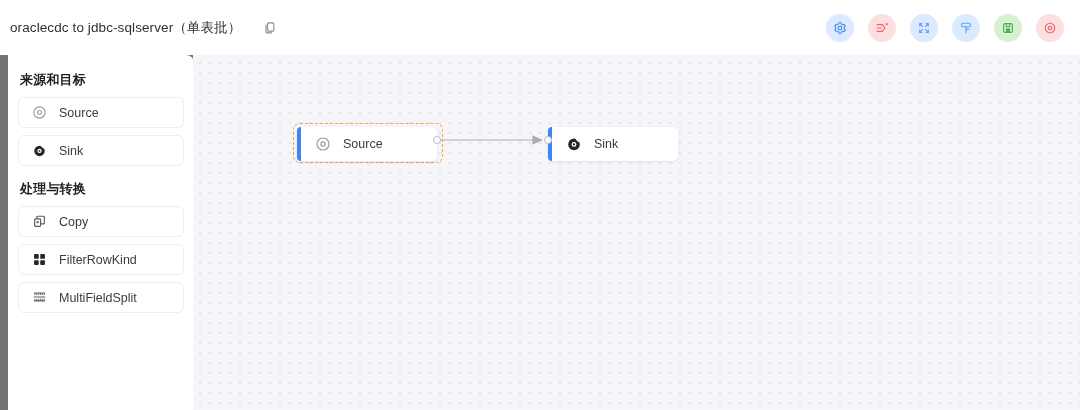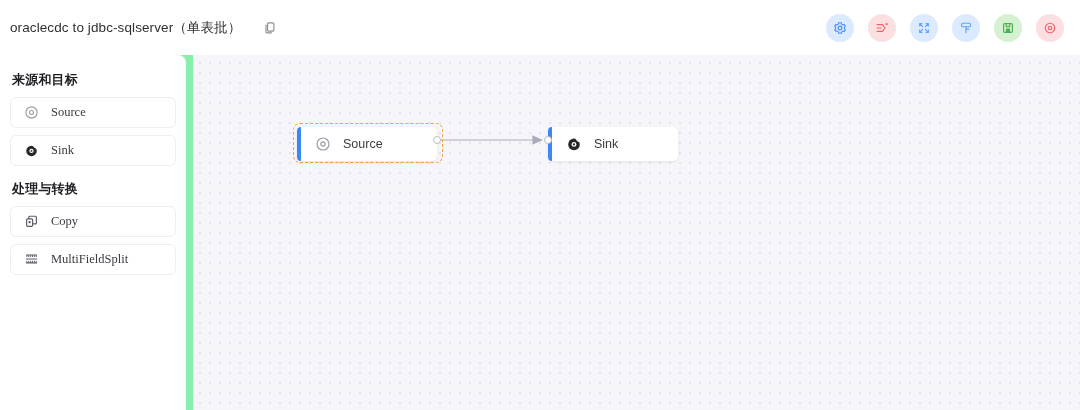--- a/index.html
+++ b/index.html
@@ -11,21 +11,21 @@
     width: 1080px;
     height: 410px;
     font-family: "Liberation Sans", sans-serif;
     overflow: hidden;
     color: #333;
   }
   .app {
     position: relative;
     width: 1080px;
     height: 410px;
-    background: #86efac;
+    background: #737373;
   }
 
   
   .header {
     position: absolute;
     left: 0; top: 0;
     width: 1080px;
     height: 55px;
     background: #ffffff;
     box-sizing: border-box;
@@ -72,30 +72,29 @@
     justify-content: center;
     cursor: pointer;
   }
   .cb-blue   { background: #dceaff; }
   .cb-red    { background: #fcdfe0; }
   .cb-green  { background: #d6f0d2; }
 
   
   .sidebar {
     position: absolute;
-    left: 0;
+    left: 8px;
     top: 55px;
     width: 186px;
     height: 355px;
     background: #ffffff;
     border-top-right-radius: 8px;
     box-sizing: border-box;
     padding: 14px 10px 0 10px;
     overflow: hidden;
-    font-family: Liberation Serif, serif;
   }
   .group-title {
     font-size: 13px;
     font-weight: bold;
     color: #1f2024;
     margin: 2px 0 8px 2px;
     letter-spacing: 0.2px;
   }
   .group-title.second { margin-top: 14px; }
 
@@ -303,20 +302,31 @@
         <svg width="15" height="15" viewBox="0 0 16 16" fill="none">
           <rect x="5" y="2.4" width="8.2" height="8.2" rx="1.1" stroke="#5a5c63" stroke-width="1.25"></rect>
           <rect x="2.8" y="5.2" width="6.4" height="8" rx="1.1" fill="#ffffff" stroke="#5a5c63" stroke-width="1.25"></rect>
           <rect x="4.9" y="7.6" width="2.2" height="2.2" fill="#5a5c63"></rect>
         </svg>
       </span>
       <span class="pi-label">Copy</span>
     </div>
 
 
+    <div class="palette-item">
+      <span class="pi-icon">
+        <svg width="15" height="15" viewBox="0 0 16 16" fill="none">
+          <rect x="2.2" y="2.2" width="5" height="5" rx="0.9" fill="#26272b"></rect>
+          <rect x="8.8" y="2.2" width="5" height="5" rx="0.9" fill="#26272b"></rect>
+          <rect x="2.2" y="8.8" width="5" height="5" rx="0.9" fill="#26272b"></rect>
+          <rect x="8.8" y="8.8" width="5" height="5" rx="0.9" fill="#26272b"></rect>
+        </svg>
+      </span>
+      <span class="pi-label">FilterRowKind</span>
+    </div>
 
     <div class="palette-item">
       <span class="pi-icon">
         <svg width="15" height="15" viewBox="0 0 16 16" fill="none">
           <path d="M2.6 3.2h10.8M2.6 11.6h10.8" stroke="#5a5c63" stroke-width="1.3" stroke-linecap="round"></path>
           <path d="M3.1 3.4v2M5.1 3.4v2M7.1 3.4v2M9.1 3.4v2M11.1 3.4v2M13 3.4v2" stroke="#5a5c63" stroke-width="1"></path>
           <path d="M3.1 9.4v2M5.1 9.4v2M7.1 9.4v2M9.1 9.4v2M11.1 9.4v2M13 9.4v2" stroke="#5a5c63" stroke-width="1"></path>
           <path d="M2.4 7.4h11.2" stroke="#5a5c63" stroke-width="1.1" stroke-linecap="round"></path>
         </svg>
       </span>

